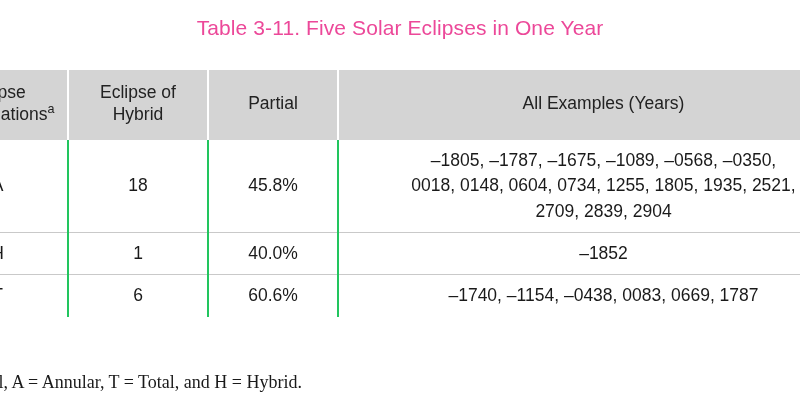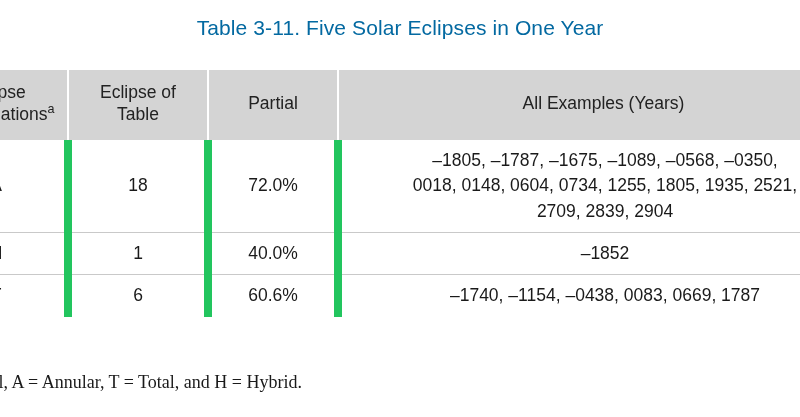--- a/index.html
+++ b/index.html
@@ -20,21 +20,21 @@
     height: 417px;
     background: #ffffff;
   }
   .table-title {
     position: absolute;
     top: 16px;
     left: 0;
     width: 800px;
     text-align: center;
     font-size: 21px;
-    color: #0369a1;
+    color: #ec4899;
     letter-spacing: 0.1px;
     white-space: nowrap;
   }
   
   .table-wrap {
     position: absolute;
     top: 70px;
     left: -72px;
     width: 940px;
   }
@@ -63,21 +63,21 @@
   }
   table.eclipse-table thead th:last-child {
     border-right: none;
   }
   table.eclipse-table tbody td {
     background: #ffffff;
     text-align: center;
     vertical-align: middle;
     padding: 8px 8px;
     border-top: 1px solid #c9c9c9;
-    border-right: 8px solid #22c55e;
+    border-right: 2px solid #22c55e;
     line-height: 1.45;
     font-size: 17.5px;
   }
   table.eclipse-table tbody tr td:last-child {
     border-right: none;
   }
   table.eclipse-table tbody tr:first-child td {
     border-top: none;
   }
   .examples-cell {
@@ -116,31 +116,31 @@
         <col class="c4">
       </colgroup>
       <thead>
         <tr>
           <th>
             <span>Eclipse</span><br>
             <span>Combinations</span><span class="sup">a</span>
           </th>
           <th>
             <span>Eclipse of</span><br>
-            <span>Table</span>
+            <span>Hybrid</span>
           </th>
           <th>Partial</th>
           <th>All Examples (Years)</th>
         </tr>
       </thead>
       <tbody>
         <tr>
           <td>A</td>
           <td>18</td>
-          <td>72.0%</td>
+          <td>45.8%</td>
           <td class="examples-cell">–1805, –1787, –1675, –1089, –0568, –0350,
 0018, 0148, 0604, 0734, 1255, 1805, 1935, 2521,
 2709, 2839, 2904</td>
         </tr>
         <tr>
           <td>H</td>
           <td>1</td>
           <td>40.0%</td>
           <td class="examples-cell">–1852</td>
         </tr>

